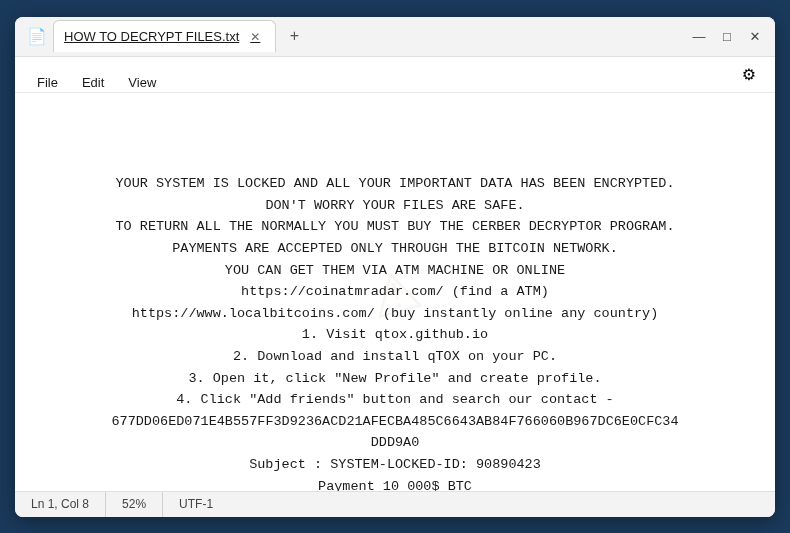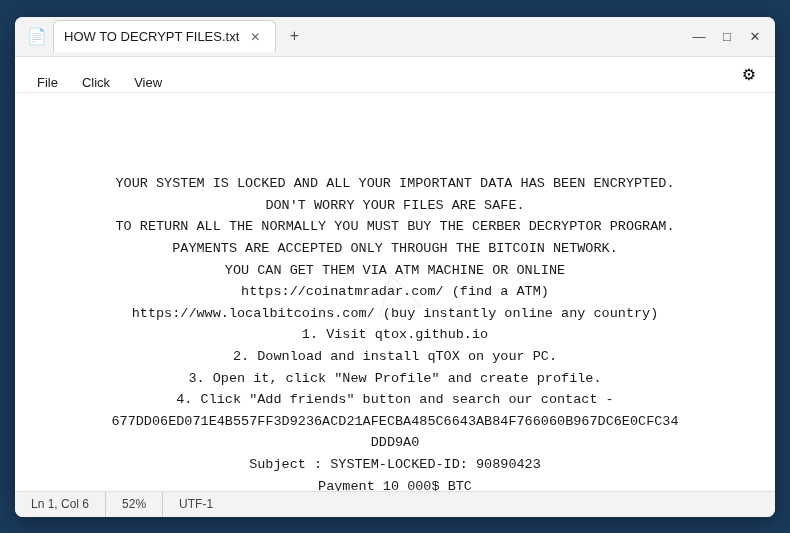--- a/index.html
+++ b/index.html
@@ -51,20 +51,21 @@
       align-items: center;
       background: #ffffff;
       border: 1px solid #d0d0d0;
       border-bottom: none;
       border-radius: 6px 6px 0 0;
       padding: 4px 12px 4px 10px;
       font-size: 13px;
       color: #1a1a1a;
       margin-right: 4px;
       height: 32px;
+      text-decoration: underline;
     }
 
     .title-bar-tab .tab-close {
       margin-left: 8px;
       font-size: 12px;
       color: #666;
       cursor: pointer;
       width: 16px;
       height: 16px;
       display: flex;
@@ -217,21 +218,21 @@
     <div class="new-tab-btn">+</div>
     <div class="window-controls">
       <div class="window-control-btn">—</div>
       <div class="window-control-btn">□</div>
       <div class="window-control-btn">✕</div>
     </div>
   </div>
 
   <div class="menu-bar">
     <div class="menu-item">File</div>
-    <div class="menu-item">Click</div>
+    <div class="menu-item">Edit</div>
     <div class="menu-item">View</div>
     <div class="menu-bar-settings">⚙</div>
   </div>
 
   <div class="editor-area">
     <div class="text-content">
       <div class="watermark">⚠</div>
       <div class="text-inner">YOUR SYSTEM IS LOCKED AND ALL YOUR IMPORTANT DATA HAS BEEN ENCRYPTED.
 DON'T WORRY YOUR FILES ARE SAFE.
 TO RETURN ALL THE NORMALLY YOU MUST BUY THE CERBER DECRYPTOR PROGRAM.
@@ -244,18 +245,18 @@
 3. Open it, click "New Profile" and create profile.
 4. Click "Add friends" button and search our contact -
 677DD06ED071E4B557FF3D9236ACD21AFECBA485C6643AB84F766060B967DC6E0CFC34
 DDD9A0
 Subject : SYSTEM-LOCKED-ID: 90890423
 Payment 10 000$ BTC</div>
     </div>
   </div>
 
   <div class="status-bar">
-    <div class="status-item">Ln 1, Col 6</div>
+    <div class="status-item">Ln 1, Col 8</div>
     <div class="status-item">52%</div>
     <div class="status-item">UTF-1</div>
   </div>
 
 </div>
 
 </body></html>

